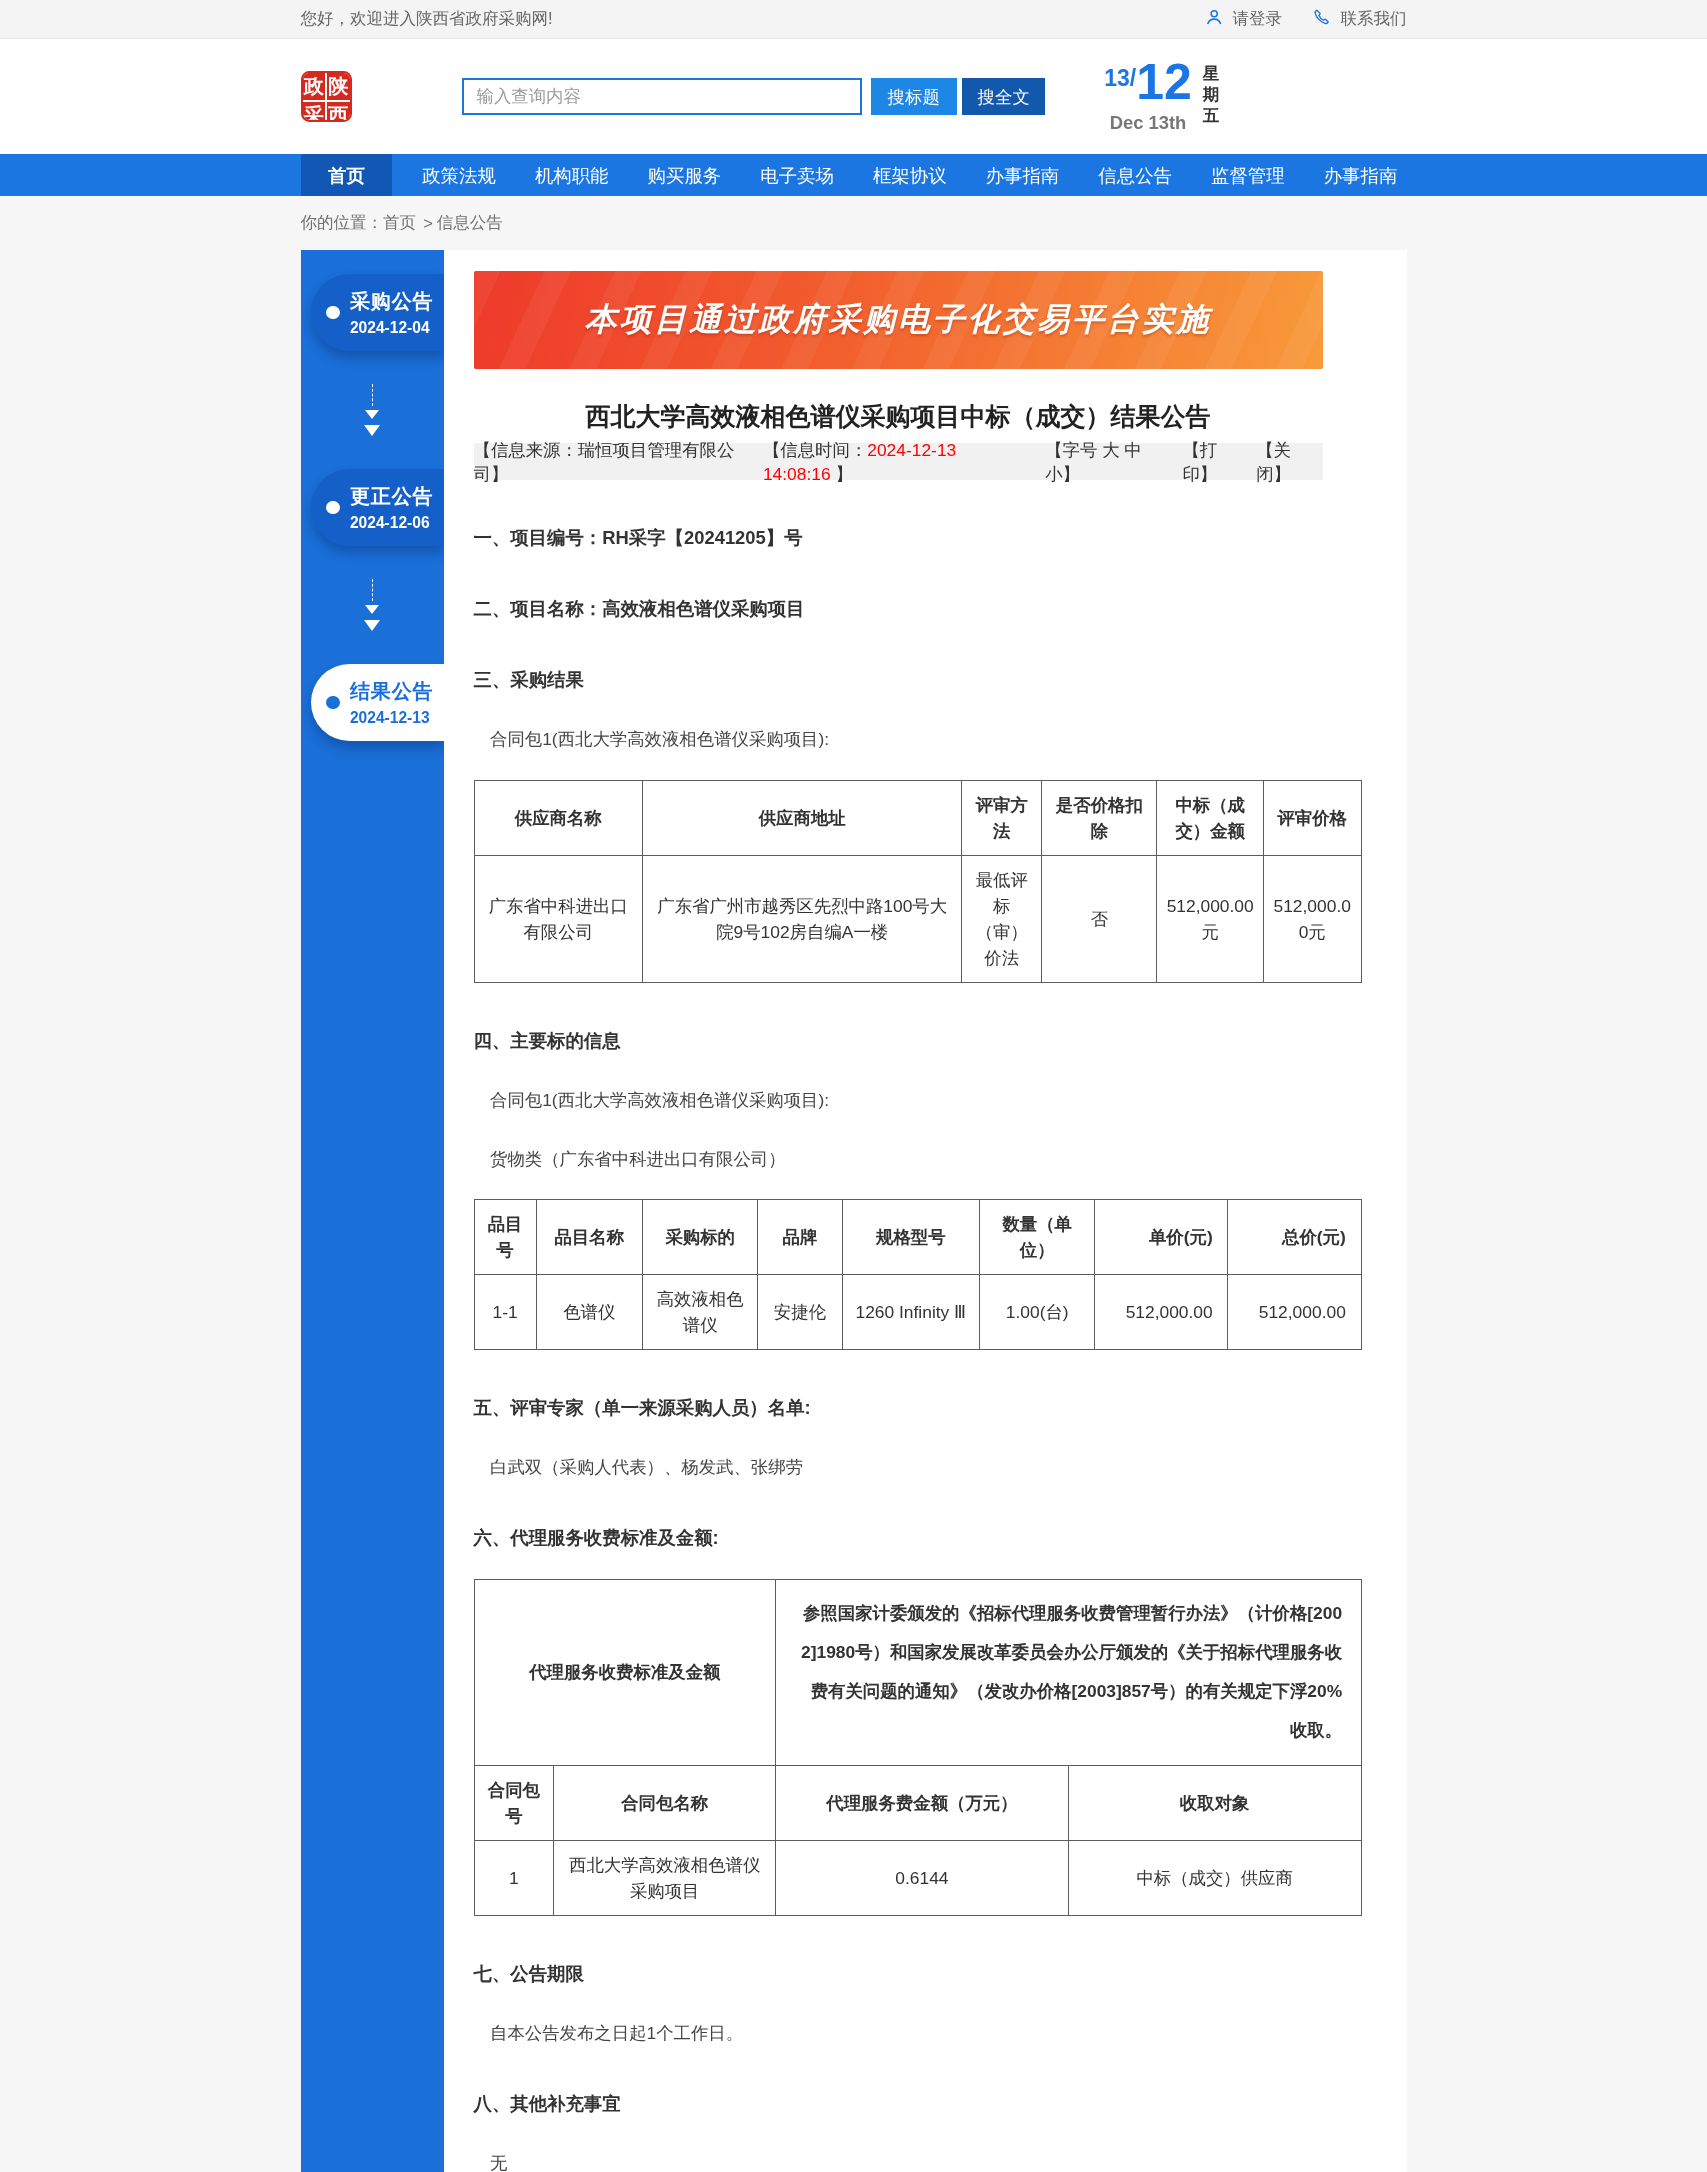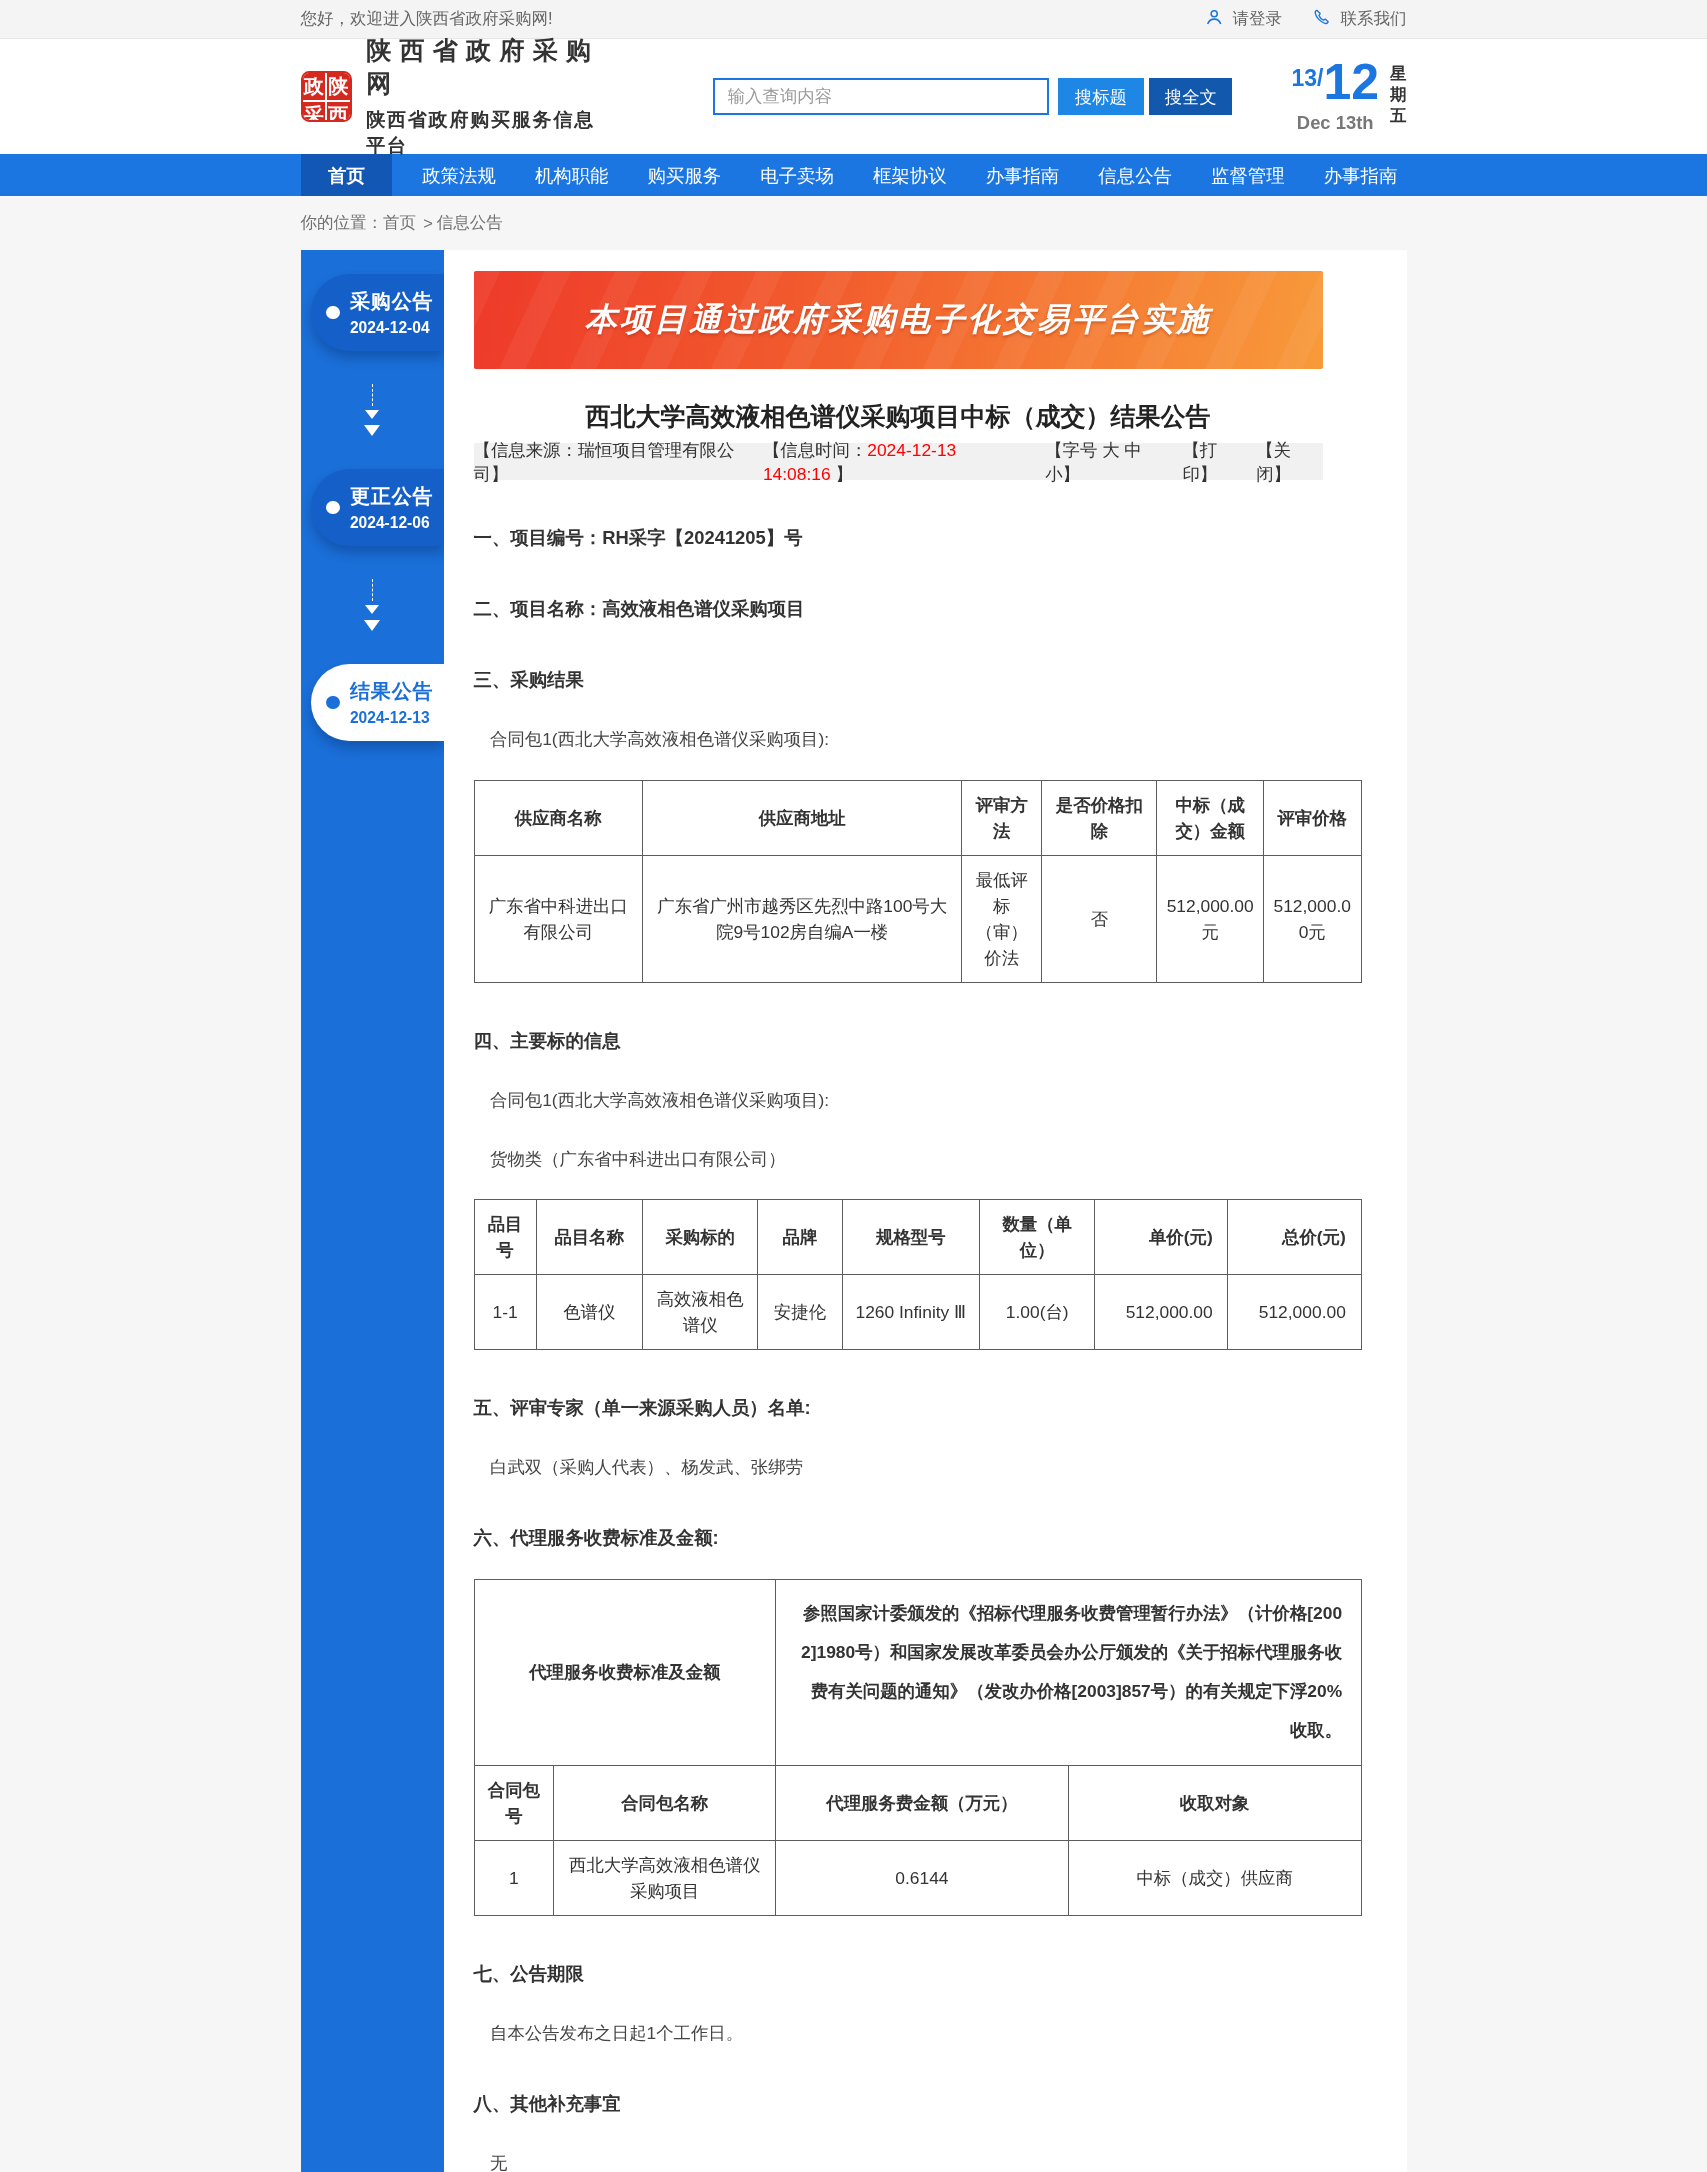--- a/index.html
+++ b/index.html
@@ -19,21 +19,21 @@
 
   
   .header { background: #fff; height: 115px; }
   .header .container { display: flex; align-items: center; height: 100%; }
   .logo { width: 51px; height: 51px; background: #fff; border: 2.8px solid #d5281e; border-radius: 8.3px; display: grid; grid-template-columns: 1fr 1fr; grid-template-rows: 1fr 1fr; gap: 1.8px; overflow: hidden; flex: none; cursor: pointer; }
   .logo span { background: #d5281e; color: #fff; font-weight: 700; font-size: 20px; display: flex; align-items: center; justify-content: center; }
   .site-titles { margin-left: 14.7px; }
   .site-name { font-size: 25px; font-weight: 700; letter-spacing: 8.3px; color: #333; }
   .site-sub { font-size: 19px; font-weight: 700; letter-spacing: 1.8px; color: #333; margin-top: 7.3px; }
   .search-box { display: flex; margin-left: 110px; align-items: stretch; }
-  .search-input { width: 336px; height: 37px; border: 2.8px solid #1b76e2; font-size: 17.4px; padding: 0 13px; outline: none; color: #333; background:#fff; }
+  .search-input { width: 400px; height: 37px; border: 2.8px solid #1b76e2; font-size: 17.4px; padding: 0 13px; outline: none; color: #333; background:#fff; }
   .search-input::placeholder { color: #9b9b9b; }
   .btn-search { height: 37px; border: none; color: #fff; font-size: 17.4px; cursor: pointer; font-family: inherit; }
   .btn-title { background: #1e87e6; width: 86px; margin-left: 9.2px; }
   .btn-full { background: #1259ae; width: 83px; margin-left: 5.5px; }
   .date-block { margin-left: 59px; display: flex; align-items: flex-start; }
   .date-left { display: flex; flex-direction: column; align-items: center; }
   .date-nums { display: flex; align-items: flex-start; }
   .date-small { font-size: 23px; font-weight: 700; color: #1b76e2; margin-top: 5.5px; }
   .date-big { font-size: 50px; font-weight: 700; color: #1b76e2; line-height: 0.95; }
   .date-en { font-size: 18.4px; font-weight: 700; color: #777; margin-top: 5.5px; }
@@ -117,24 +117,20 @@
   </div>
 </div>
 
 <div class="header">
   <div class="container">
     <div class="logo">
       <span>政</span>
       <span>陕</span>
       <span>采</span>
       <span>西</span>
-    </div>
-    <div class="site-titles">
-      <div class="site-name">陕西省政府采购网</div>
-      <div class="site-sub">陕西省政府购买服务信息平台</div>
     </div>
     <div class="search-box">
       <input class="search-input" placeholder="输入查询内容" style="">
       <button class="btn-search btn-title">搜标题</button>
       <button class="btn-search btn-full">搜全文</button>
     </div>
     <div class="date-block">
       <div class="date-left">
         <div class="date-nums">
           <span class="date-small">13/</span>

